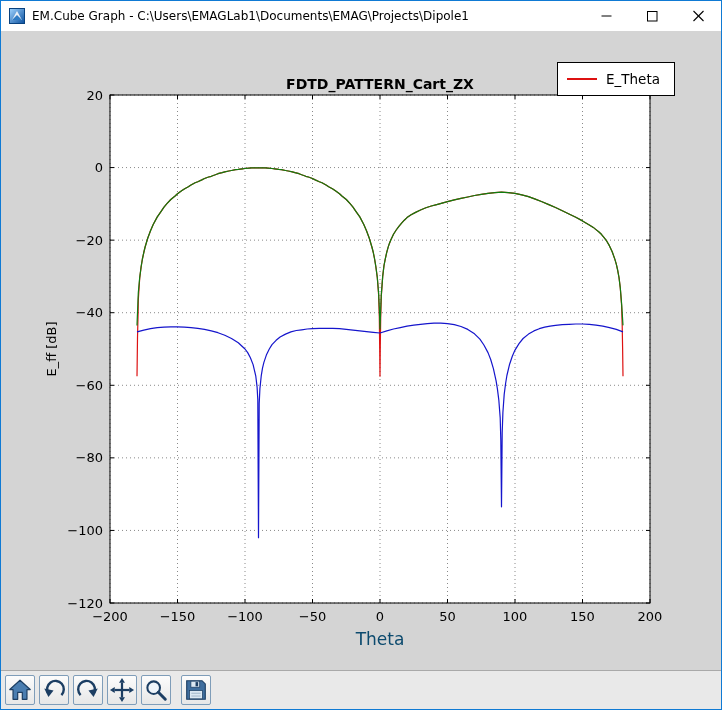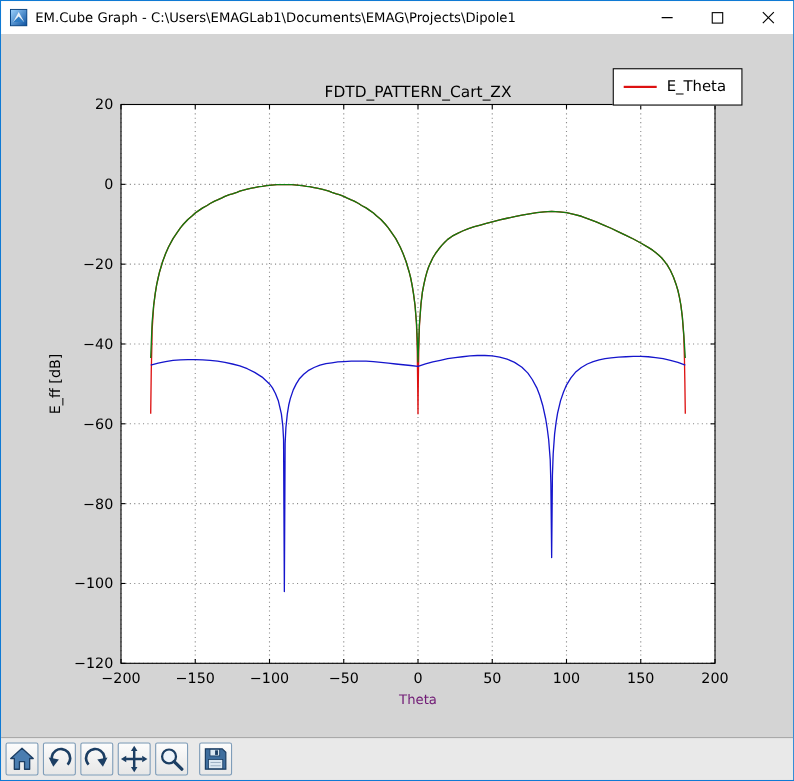--- a/index.html
+++ b/index.html
@@ -9,23 +9,23 @@
   .titlebar{flex:0 0 30px;height:30px;background:#ffffff;display:flex;align-items:center;
             padding-left:8px;}
   .app-icon{width:16px;height:16px;margin-right:7px;display:flex;flex:0 0 16px;}
   .title-text{font-size:12px;color:#000;white-space:nowrap;}
   .win-controls{margin-left:auto;display:flex;height:100%;}
   .win-btn{width:46px;height:100%;display:flex;align-items:center;justify-content:center;
            background:transparent;border:none;padding:0;cursor:default;}
   .figure{flex:1;position:relative;background:#d4d4d4;overflow:hidden;}
   .figure svg#plot-svg{position:absolute;left:0;top:0;}
   .plot-title{position:absolute;left:109px;top:45px;width:540px;text-align:center;
-              font-size:14px;color:#000;}
+              font-size:14px;color:#000;font-weight:bold;}
   .xlabel{position:absolute;left:109px;top:598px;width:540px;text-align:center;
-          font-size:12px;color:#701a75;}
+          font-size:17px;color:#0c4a6e;}
   .ylabel{position:absolute;left:50px;top:318px;transform:translate(-50%,-50%) rotate(-90deg);
           white-space:nowrap;font-size:13px;color:#000;}
   .legend{position:absolute;top:31px;right:46px;background:#ffffff;border:1px solid #000;
           padding:4px 14px 4px 9px;display:flex;flex-direction:column;}
   .legend-row{display:flex;align-items:center;height:24px;text-align:center;}
   .legend-line{width:30px;height:2px;margin-right:9px;flex:0 0 30px;}
   .legend-label{font-size:13.5px;color:#000;}
   .toolbar{flex:0 0 39px;box-sizing:border-box;background:#e9e9e9;border-top:1px solid #a9a9a9;
            display:flex;align-items:center;padding-left:4px;gap:4px;}
   .tool-btn{width:30px;height:30px;box-sizing:border-box;

